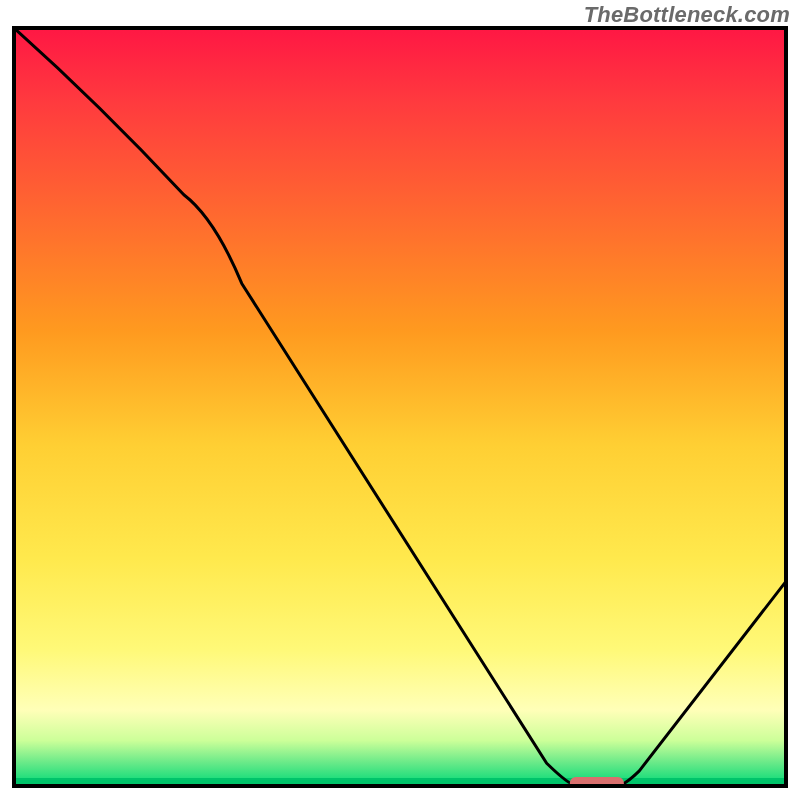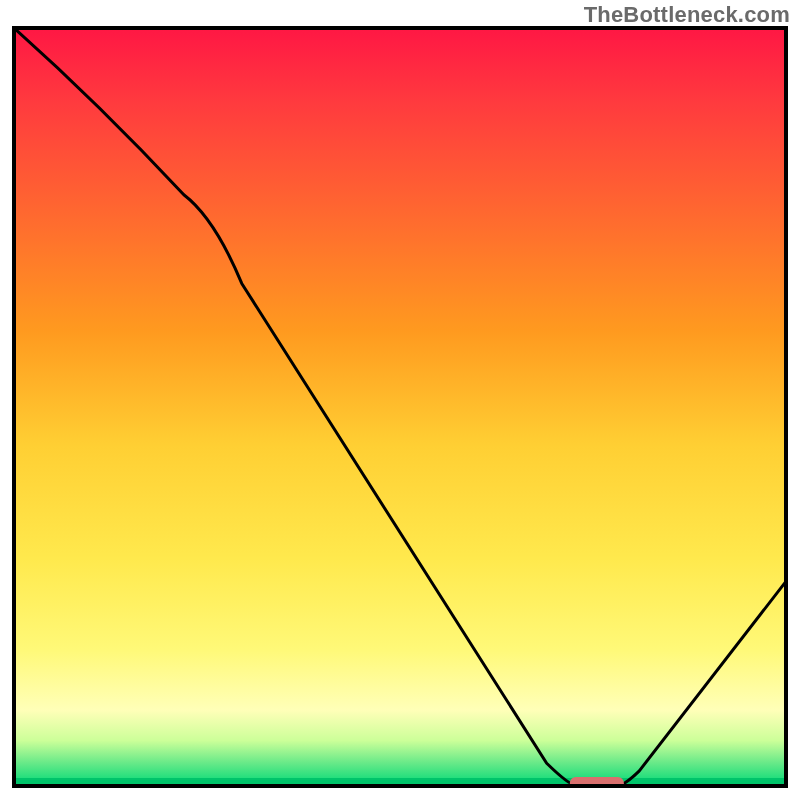--- a/index.html
+++ b/index.html
@@ -8,20 +8,21 @@
     width: 800px;
     height: 800px;
     background: #ffffff;
     overflow: hidden;
     font-family: Arial, Helvetica, sans-serif;
   }
   .wrap {
     position: relative;
     width: 800px;
     height: 800px;
+    font-style: italic;
   }
   .attribution {
     position: absolute;
     top: 2px;
     right: 10px;
     font-size: 22px;
     font-weight: 600;
     color: #6a6a6a;
     letter-spacing: 0.2px;
   }

